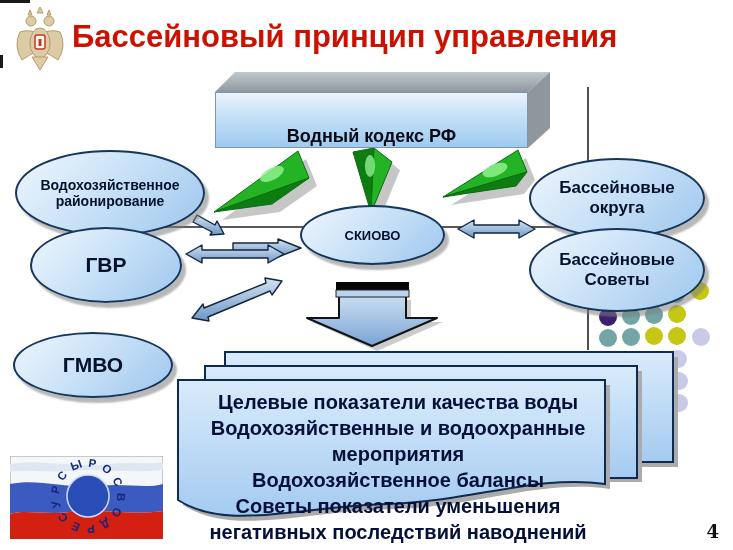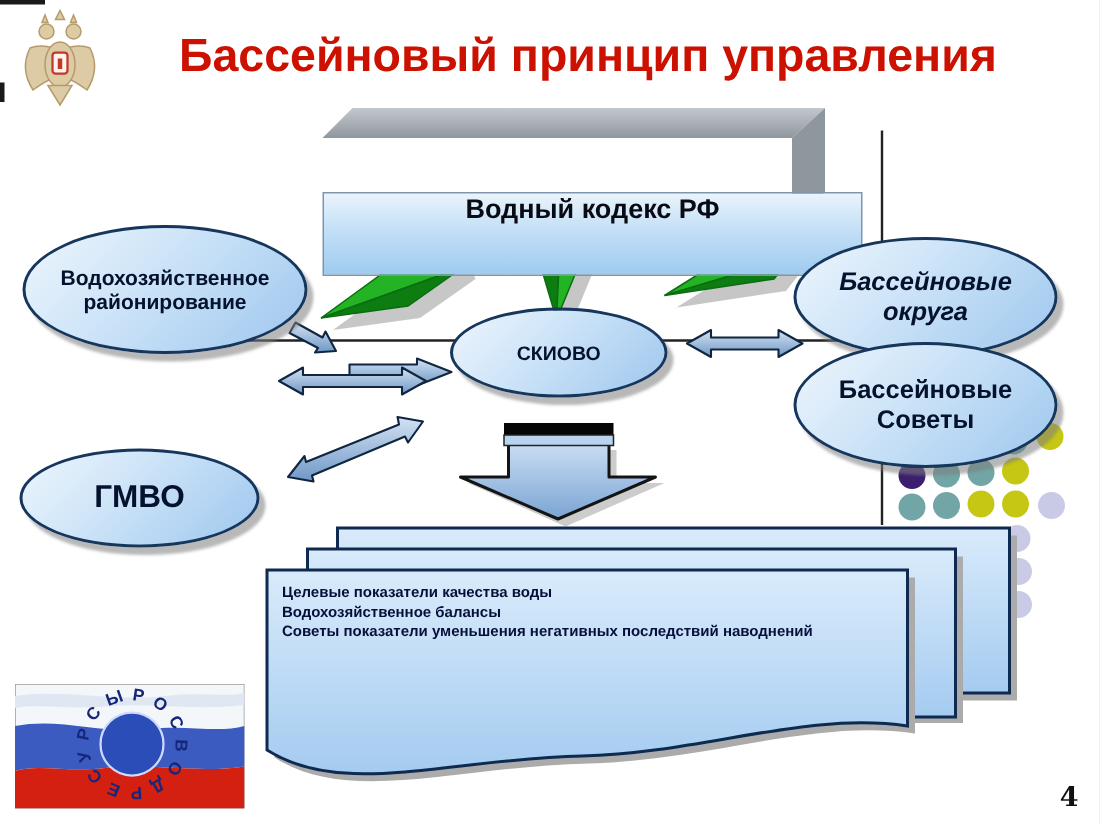--- a/index.html
+++ b/index.html
@@ -4,50 +4,50 @@
 <style>
   html,body{margin:0;padding:0;background:#e8e8e8;}
   #slide{
     position:relative;width:733px;height:550px;background:#ffffff;
     overflow:hidden;font-family:"Liberation Sans",sans-serif;
   }
   .abs{position:absolute;}
   
   #title{
     left:72px;top:14px;width:640px;height:46px;line-height:46px;
-    text-align:center;font-size:31px;font-weight:bold;color:#cc1100;
+    font-size:31px;font-weight:bold;color:#cc1100;
     white-space:nowrap;
   }
   
   #kodeks-front{
-    left:215px;top:92px;width:360px;height:56px;
+    left:215px;top:92px;width:313px;height:56px;
     background:linear-gradient(180deg,#eaf4fc 0%,#c3dff6 45%,#9ecbef 100%);
     border:1px solid #7e96ad;box-sizing:border-box;
-    display:flex;align-items:flex-start;justify-content:center;
-    font-size:18px;font-weight:bold;color:#0a0a14;margin-top:36px;
+    display:flex;align-items:flex-end;justify-content:center;
+    font-size:18px;font-weight:bold;color:#0a0a14;
   }
   
   .ellipse{
     border-radius:50%;
     background:linear-gradient(135deg,#eef6fd 0%,#cfe5f8 40%,#9ec7ee 100%);
     border:2px solid #16365c;box-sizing:border-box;
     box-shadow:4px 5px 2px rgba(125,125,125,0.55);
     display:flex;align-items:center;justify-content:center;
     text-align:center;font-weight:bold;color:#05122e;
   }
   #el-vodokhoz{left:15px;top:150px;width:190px;height:86px;font-size:14px;padding:0 14px;justify-content:center;}
   #el-gvr{left:30px;top:227px;width:152px;height:76px;font-size:21px;}
-  #el-gmvo{left:13px;top:299px;width:160px;height:66px;font-size:21px;}
+  #el-gmvo{left:13px;top:332px;width:160px;height:66px;font-size:21px;}
   #el-skiovo{left:300px;top:205px;width:145px;height:60px;font-size:13px;}
-  #el-okruga{left:529px;top:158px;width:176px;height:80px;font-size:17px;padding:0 22px;font-style:italic;}
+  #el-okruga{left:529px;top:158px;width:176px;height:80px;font-size:17px;padding:0 22px;}
   #el-sovety{left:529px;top:228px;width:176px;height:84px;font-size:17px;padding:0 30px;}
   
   #panel-text{
-    left:188px;top:389px;width:420px;text-align:left;
-    font-size:10px;font-weight:bold;color:#05103a;line-height:1.3;
+    left:188px;top:389px;width:420px;text-align:center;
+    font-size:20px;font-weight:bold;color:#05103a;line-height:1.3;
   }
   
   #logo{left:10px;top:456px;width:153px;height:83px;}
   
   #page-number{
     right:14px;bottom:8px;font-family:"DejaVu Serif",serif;
     font-size:18px;font-weight:bold;color:#111;
   }
   svg{display:block;}
   #diagram-svg{position:absolute;left:0;top:0;}
@@ -172,35 +172,39 @@
 
   <div id="title" class="abs">Бассейновый принцип управления</div>
 
   <div id="kodeks-front" class="abs">
     <span>Водный кодекс РФ</span>
   </div>
 
   <div id="el-vodokhoz" class="abs ellipse">
     <span>Водохозяйственное районирование</span>
   </div>
+  <div id="el-gvr" class="abs ellipse">
+    <span>ГВР</span>
+  </div>
   <div id="el-gmvo" class="abs ellipse">
     <span>ГМВО</span>
   </div>
   <div id="el-skiovo" class="abs ellipse">
     <span>СКИОВО</span>
   </div>
   <div id="el-okruga" class="abs ellipse">
     <span>Бассейновые округа</span>
   </div>
   <div id="el-sovety" class="abs ellipse">
     <span>Бассейновые Советы</span>
   </div>
 
   <div id="panel-text" class="abs">
     <div>Целевые показатели  качества воды</div>
+    <div>Водохозяйственные и водоохранные мероприятия</div>
     <div>Водохозяйственное балансы</div>
     <div>Советы показатели уменьшения  негативных последствий наводнений</div>
   </div>
 
   <div id="logo" class="abs">
     <svg width="153" height="83" viewBox="0 0 153 83">
       <rect x="0" y="0" width="153" height="83" fill="#f4f7fa" stroke="#9a9a9a" stroke-width="1"></rect>
       <path d="M0,8 C30,3 70,12 100,8 C125,5 140,9 153,6 L153,14 C120,18 90,12 60,15 C35,17 15,13 0,16 Z" fill="#dfe8f2"></path>
       <path d="M0,28 C30,22 60,34 90,30 C115,27 135,33 153,28 L153,55 C120,60 90,52 60,56 C35,59 15,53 0,58 Z" fill="#3b5bc0"></path>
       <path d="M0,58 C15,53 35,59 60,56 C90,52 120,60 153,55 L153,83 L0,83 Z" fill="#d42010"></path>

